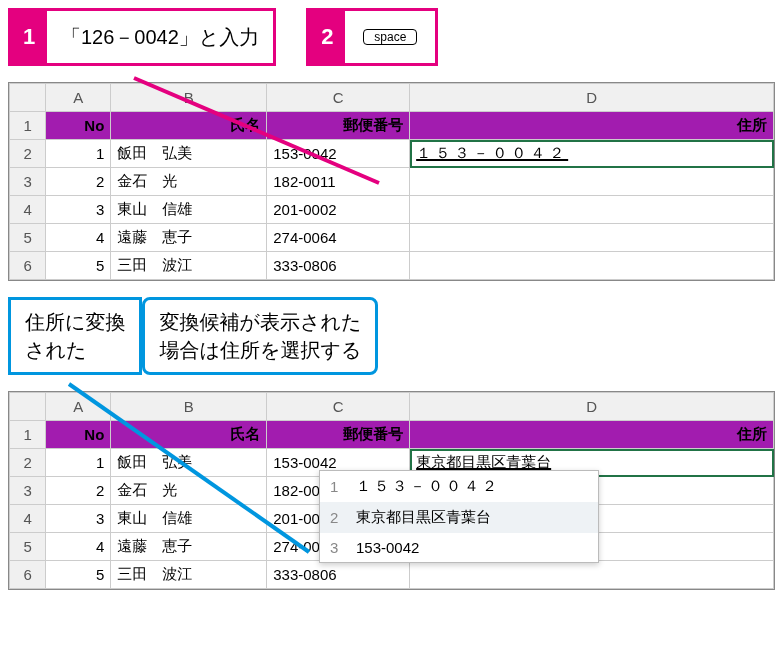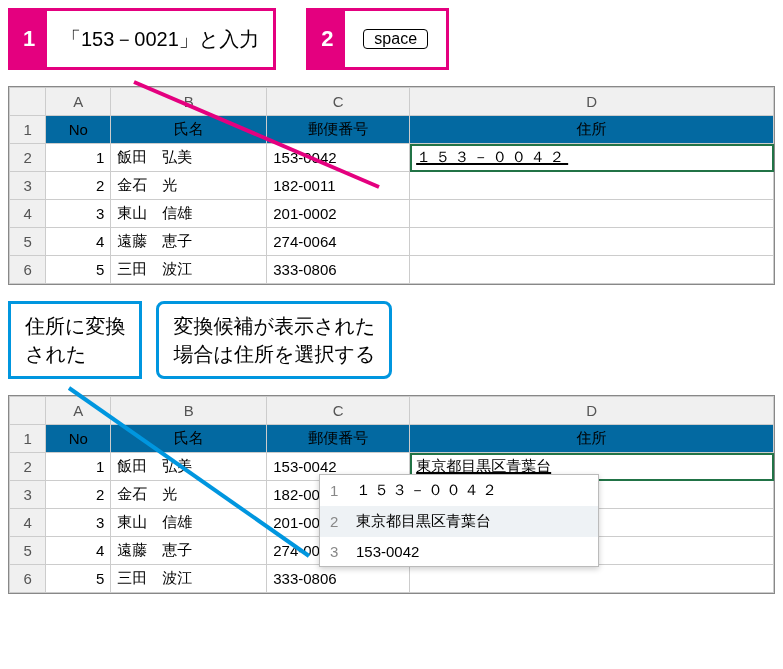--- a/index.html
+++ b/index.html
@@ -2,32 +2,32 @@
 <html><head>
 <meta charset="utf-8">
 <style>
   * { box-sizing: border-box; margin: 0; padding: 0; }
   body { font-family: "Yu Gothic", "Meiryo", sans-serif; font-size: 14px; background: #fff; width: 783px; }
 
   .step-row { display: flex; gap: 30px; padding: 8px; }
   .step { display: flex; align-items: center; border: 3px solid #e4007f; background: #fff; }
   .step-num { background: #e4007f; color: #fff; font-weight: bold; font-size: 22px; width: 36px; align-self: stretch; display: flex; align-items: center; justify-content: center; }
   .step-text { padding: 6px 14px; font-size: 20px; display: flex; align-items: center; gap: 4px; }
-  .keycap { display: inline-block; border: 1.5px solid #000; border-radius: 4px; padding: 0 10px; font-size: 16px; font-family: sans-serif; margin: 12px 4px; }
-
-  .note-row { display: flex; gap: 14px; padding: 8px; margin-top: 6px; }
+  .keycap { display: inline-block; border: 1.5px solid #000; border-radius: 4px; padding: 0 10px; font-size: 12px; font-family: sans-serif; margin: 12px 4px; }
+
+  .note-row { display: flex; padding: 8px; margin-top: 6px; }
   .note { border: 3px solid #0096df; background: #fff; padding: 8px 14px; font-size: 20px; line-height: 1.4; }
 
   .sheet-wrap { margin: 8px; border: 1px solid #888; position: relative; }
   .sheet { border-collapse: collapse; width: 100%; table-layout: fixed; }
   .sheet td, .sheet th { border: 1px solid #ccc; padding: 4px 6px; font-size: 15px; height: 28px; vertical-align: middle; font-weight: normal; }
   .sheet .corner { background: #f0f0f0; border: 1px solid #ccc; width: 28px; }
   .sheet .colhead { background: #f0f0f0; text-align: center; color: #555; }
   .sheet .rowhead { background: #f0f0f0; text-align: center; color: #555; width: 28px; }
-  .sheet .hdr { background: #0369a1; text-align: center; }
+  .sheet .hdr { background: #a21caf; text-align: right; font-weight: bold; }
   .sheet .num { text-align: right; }
   .sheet .active-cell { outline: 2px solid #217346; outline-offset: -2px; }
   .ime-text { text-decoration: underline; text-decoration-thickness: 2px; letter-spacing: 4px; }
   .ime-text2 { text-decoration: underline; text-decoration-thickness: 2px; }
 
   .col-A { width: 50px; }
   .col-B { width: 120px; }
   .col-C { width: 110px; }
   .col-D { width: 280px; }
 
@@ -37,21 +37,21 @@
   .cand-num { color: #888; width: 14px; }
 
   svg.overlay { position: absolute; pointer-events: none; }
 </style>
 </head>
 <body>
 
 <div class="step-row">
   <div class="step">
     <div class="step-num">1</div>
-    <div class="step-text">「153－0021」と入力</div>
+    <div class="step-text">「126－0042」と入力</div>
   </div>
   <div class="step">
     <div class="step-num">2</div>
     <div class="step-text">
       <span class="keycap">space</span>
     </div>
   </div>
 </div>
 
 <div class="sheet-wrap" style="position:relative;">

